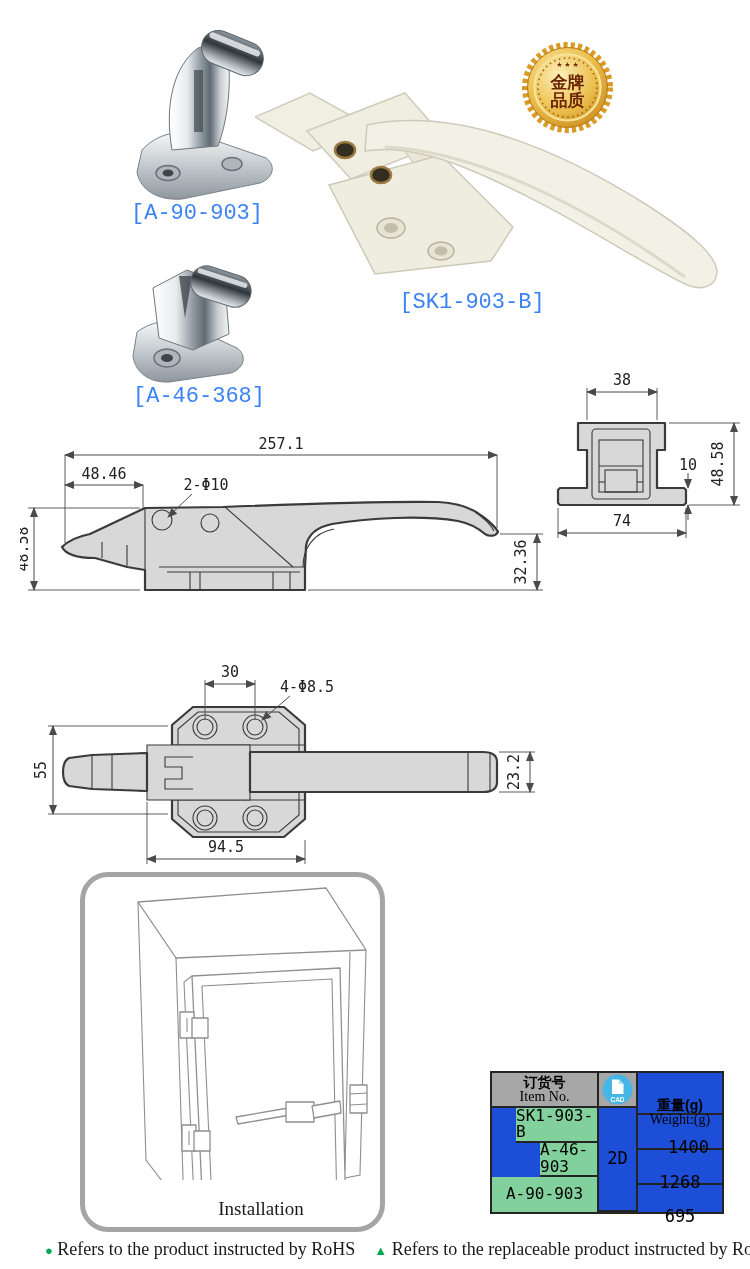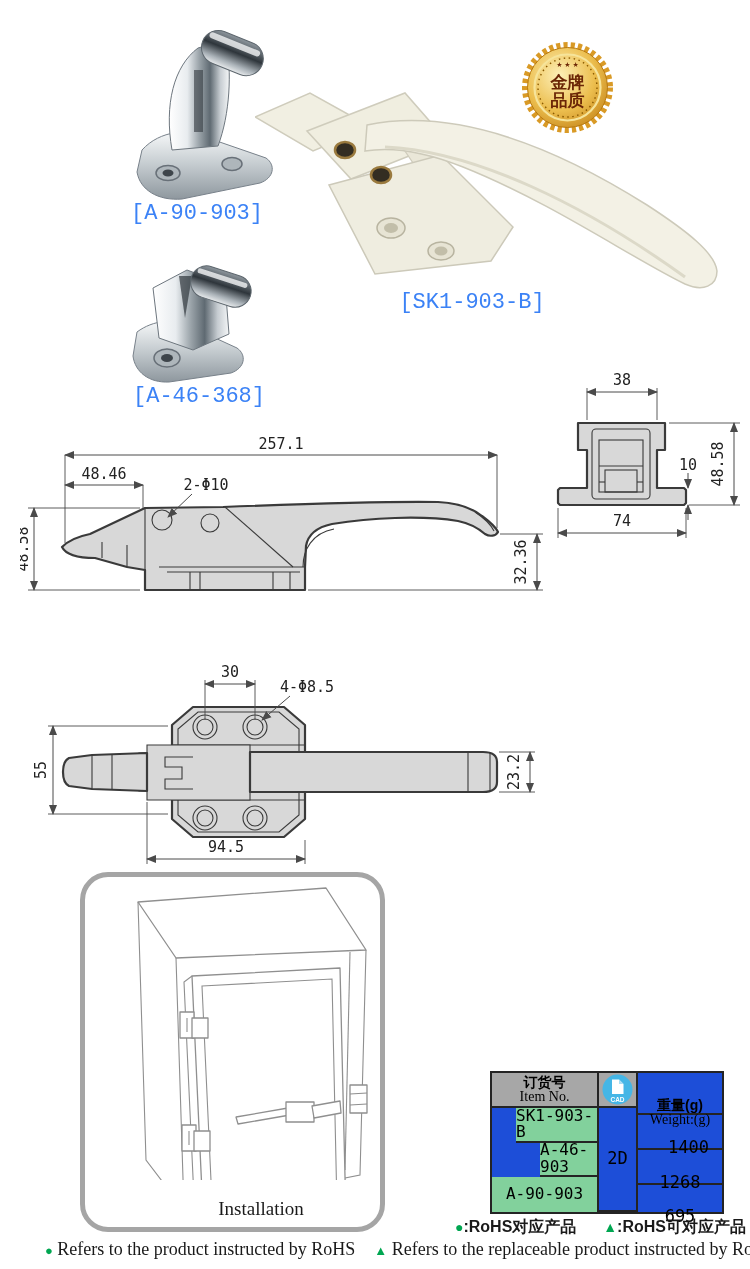--- a/index.html
+++ b/index.html
@@ -317,25 +317,20 @@
     <div class="cell num-cell" style="grid-row:2/5;grid-column:2;">2D</div>
     <div class="cell num-cell last-col" style="grid-row:2;grid-column:3;padding-left:17px;">1400</div>
 
     <div class="cell item-cell" style="grid-row:3;grid-column:1;margin-left:48px;">A-46-903</div>
     <div class="cell num-cell last-col" style="grid-row:3;grid-column:3;">1268</div>
 
     <div class="cell item-cell last-row" style="grid-row:4;grid-column:1;">A-90-903</div>
     <div class="cell num-cell last-col last-row" style="grid-row:4;grid-column:3;">695</div>
   </div>
 
-  <div class="abs legend" style="right:4px;top:1217px;">
-    <span class="mark green">●</span><span>:RoHS对应产品</span>
-    <span style="display:inline-block;width:18px;"></span>
-    <span class="mark green">▲</span><span>:RoHS可对应产品</span>
-  </div>
   <div class="abs note" style="left:45px;top:1239px;width:705px;">
     <span class="mark green">●</span>
     <span>Refers to the product instructed by RoHS</span>
     <span style="display:inline-block;width:10px;"></span>
     <span class="mark green">▲</span>
     <span>Refers to the replaceable product instructed by RoHS</span>
   </div>
 
 </div>
 

